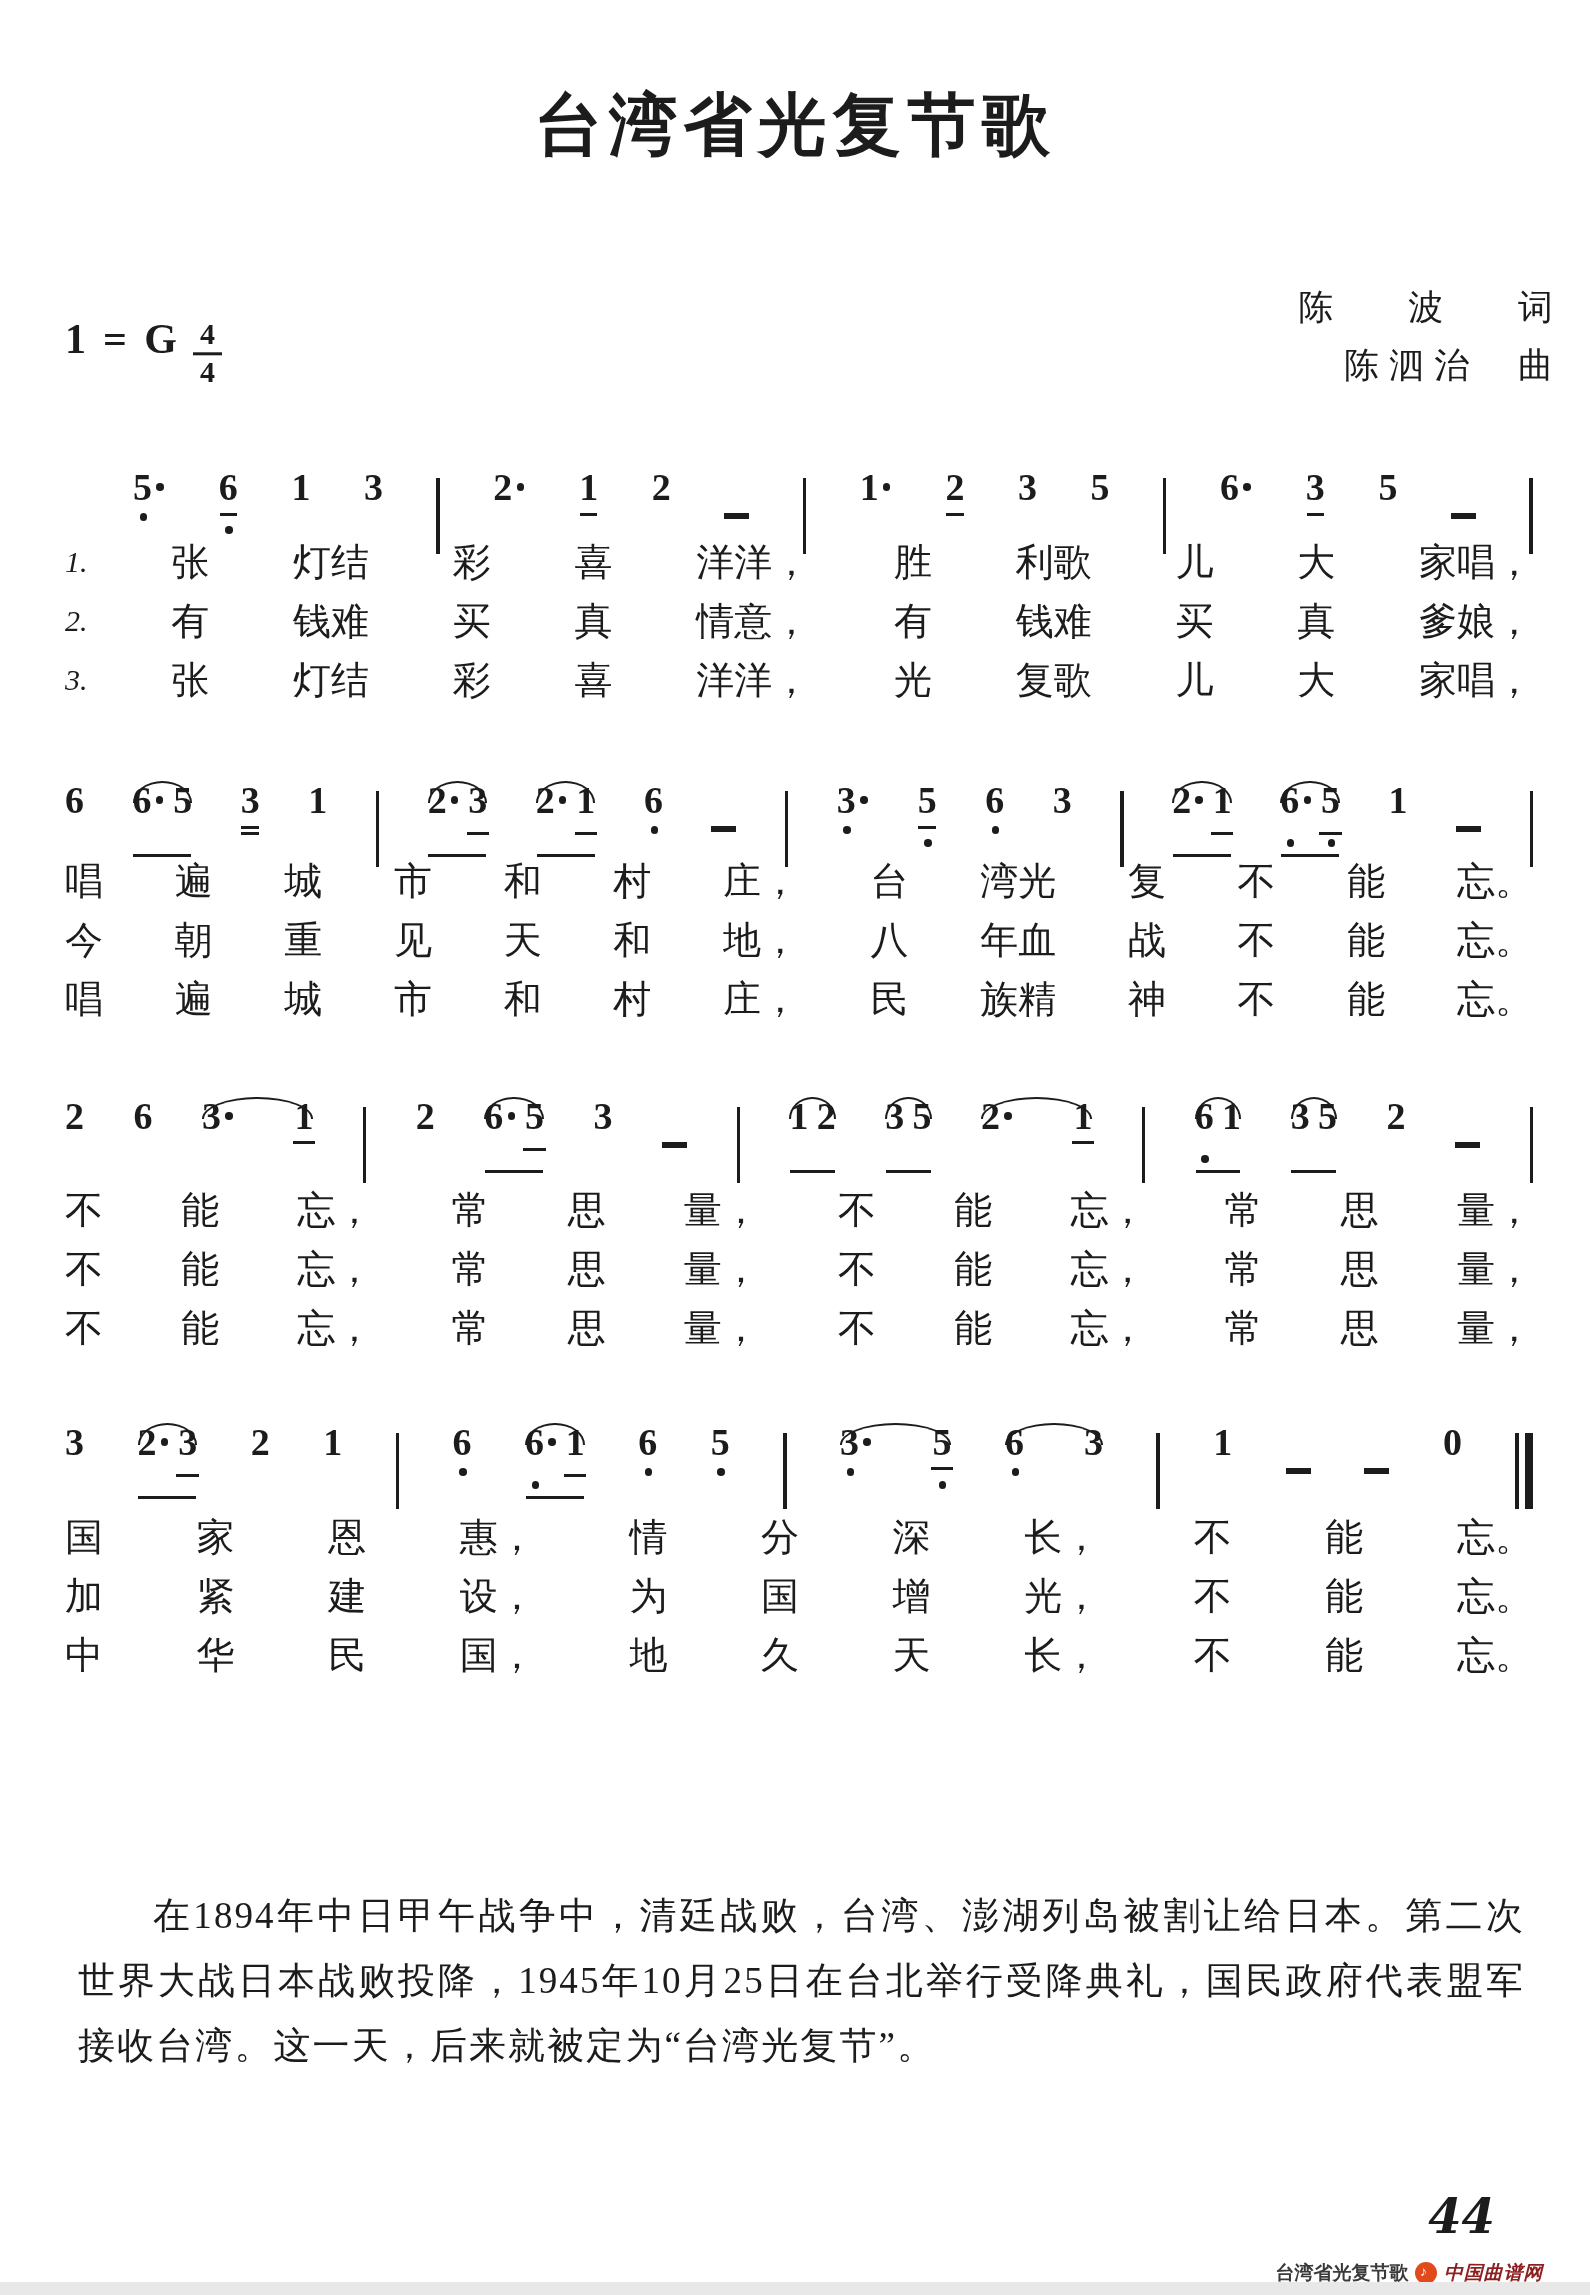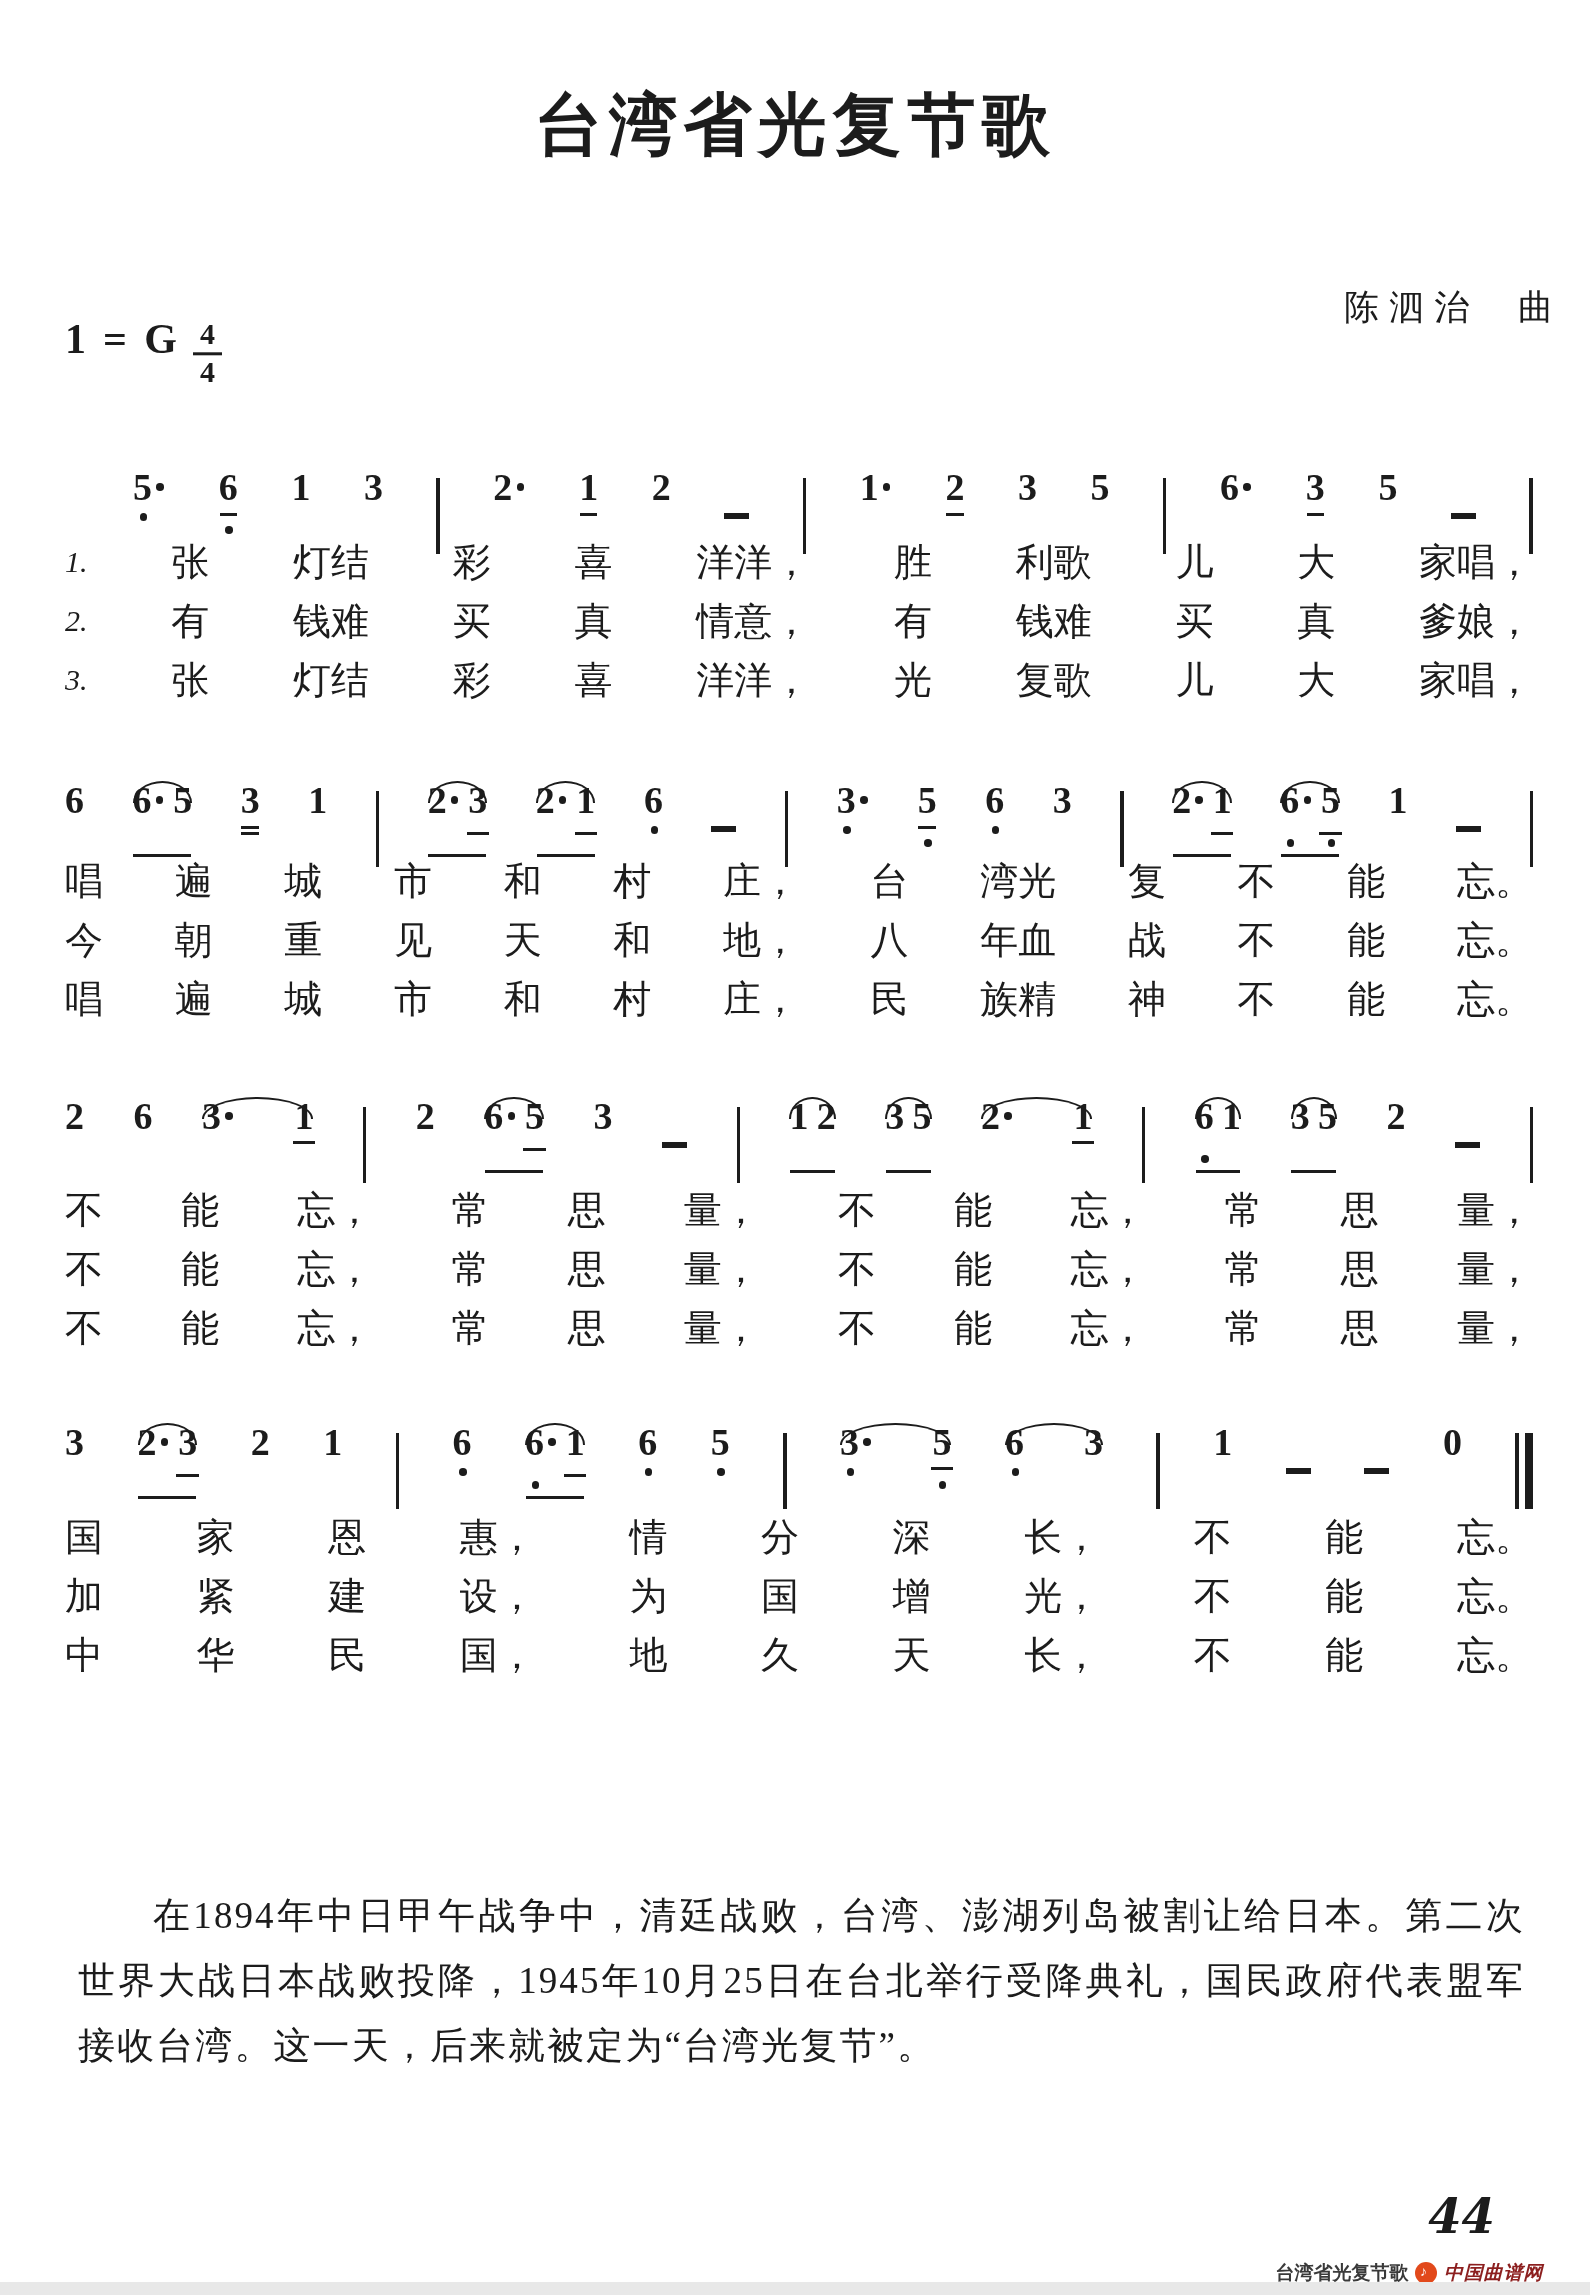--- a/index.html
+++ b/index.html
@@ -21,21 +21,21 @@
   
   .keysig{position:absolute;top:315px;left:65px;display:flex;}
   .key-label{font-size:42px;font-weight:700;letter-spacing:3.3px;}
   .frac{display:inline-flex;flex-direction:column;align-items:center;margin-left:13.3px;transform:translateY(3.3px);}
   .frac .num{font-size:30px;font-weight:700;line-height:32px;border-bottom:3.3px solid var(--ink);padding:0 6.6px 1.7px;}
   .frac .den{font-size:30px;font-weight:700;line-height:33px;}
   
   .credits{position:absolute;top:279px;right:28px;text-align:right;}
   .credit{font-size:35px;line-height:58px;letter-spacing:10px;}
   .credit1{word-spacing:46px;}
-  .credit2{word-spacing:20px;text-align:center;}
+  .credit2{word-spacing:20px;}
   
   .music-line{
     position:absolute;left:65px;right:58px;
     display:flex;justify-content:space-between;align-items:flex-start;
   }
   #music1{left:133px;}
   .tok{position:relative;height:93px;padding-top:28px;box-sizing:border-box;}
   .grp{position:relative;display:flex;gap:8.3px;}
   .grp.gap{gap:60px;}
   .note{position:relative;display:inline-flex;}
@@ -79,20 +79,21 @@
 
   <div class="keysig">
     <span class="key-label">1 = G</span>
     <span class="frac">
       <span class="num">4</span>
       <span class="den">4</span>
     </span>
   </div>
 
   <div class="credits">
+    <div class="credit credit1">陈 波 词</div>
     <div class="credit credit2">陈泗治 曲</div>
   </div>
 
   <div id="music1" class="music-line" style="top:438px">
       <div class="tok"><span class="note">
           <span class="digit">5</span>
           <span class="dotafter"></span>
           <div class="octdot" style="top: 47px;"></div>
         </span></div>
       <div class="tok"><span class="note">

